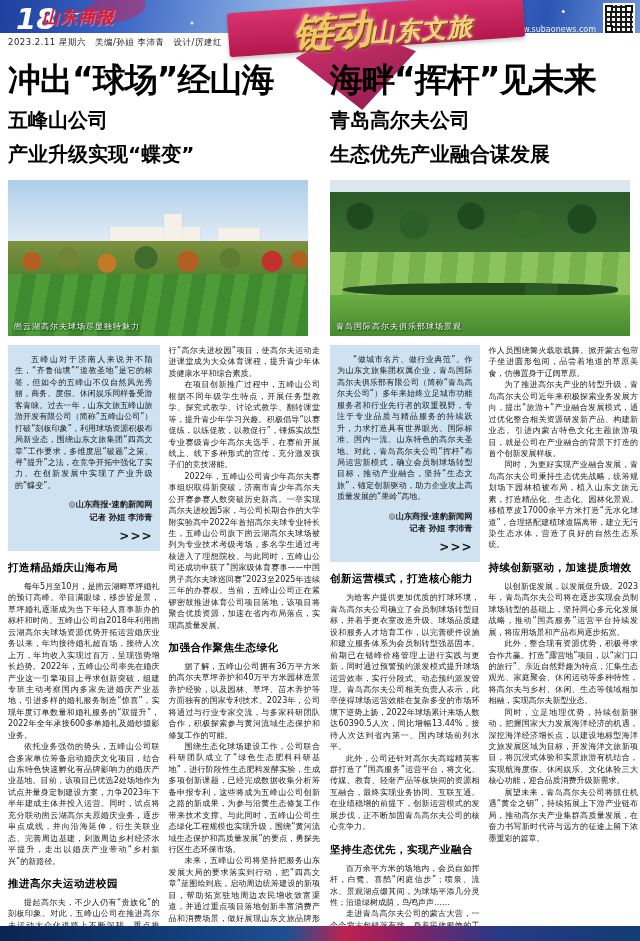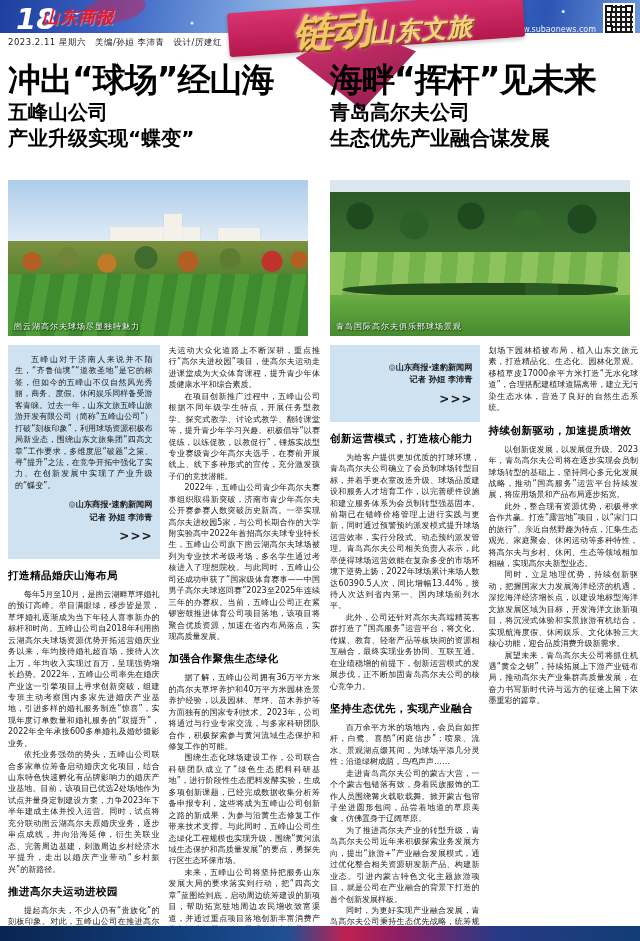--- a/index.html
+++ b/index.html
@@ -41,21 +41,21 @@
           white-space:nowrap;}
   .banner .b-main{font-size:40px;font-weight:900;font-style:italic;letter-spacing:-2px;
           color:#f3c765;text-shadow:1px 2px 0 #7a4a0c,0 0 4px rgba(255,255,255,.9);}
   .banner .b-sub{font-size:25px;font-weight:900;font-style:italic;letter-spacing:1px;
           color:#f6d27a;text-shadow:1px 1px 0 #7a4a0c,0 0 3px #fff;}
 
   
   .hl{position:absolute;top:62px;width:312px;}
   .hl-left{left:8px;} .hl-right{left:330px;}
   .hl h1{margin:0;font-size:33px;line-height:1.12;font-weight:900;letter-spacing:-1px;color:#000;}
-  .hl .deck{margin-top:0;font-size:20px;line-height:1.3;font-weight:600;color:#000;}
+  .hl .deck{margin-top:8px;font-size:20px;line-height:1.3;font-weight:600;color:#000;}
 
   
   .photo{position:absolute;top:180px;width:300px;height:156px;overflow:hidden;background:#0c4a6e;}
   .ph-left{left:8px;} .ph-right{left:330px;}
   .photo .caption{position:absolute;left:6px;bottom:4px;color:#fff;font-size:8px;
         text-shadow:0 0 2px rgba(0,60,0,.9),1px 1px 1px rgba(0,0,0,.6);letter-spacing:1px;}
   
   .ph-left .sky{position:absolute;inset:0;height:42%;background:linear-gradient(#aecdea,#e4eef7);}
   .ph-left .bldg{position:absolute;background:#f4f1ea;box-shadow:0 1px 1px rgba(0,0,0,.2);}
   .ph-left .b1{left:34%;top:30%;width:30%;height:9%;}
@@ -91,21 +91,21 @@
                  radial-gradient(circle at 45% 50%, #2c5a24 0 60%, transparent 61%),
                  radial-gradient(circle at 75% 50%, #234d1d 0 60%, transparent 61%),#2c5a24;}
   .ph-right .fore{position:absolute;left:0;top:74%;width:100%;height:26%;
       background:linear-gradient(#6aad43,#478a30);}
 
   
   .article{position:absolute;top:345px;height:592px;column-gap:9px;column-count:2;column-fill:auto;
            overflow:hidden;font-size:8px;line-height:1.43;color:#1a1a1a;text-align:justify;}
   .art-left{left:8px;width:312px;}
   .art-right{left:330px;width:308px;}
-  .intro-box{background:#cfe2f1;padding:9px 7px 14px;margin-bottom:7px;break-inside:avoid;}
+  .intro-box{background:#cfe2f1;padding:9px 7px 6px;margin-bottom:7px;break-inside:avoid;}
   .intro-box p{margin:0;text-indent:2em;}
   .byline{margin-top:7px;text-align:right;font-weight:bold;font-size:8.2px;line-height:1.5;}
   .more{margin-top:5px;text-align:right;font-weight:900;font-style:italic;font-size:12px;letter-spacing:1px;}
   .sec-title{font-size:10.5px;font-weight:900;margin:9px 0 6px;color:#000;text-indent:0;letter-spacing:.5px;}
   .article p.body{margin:0;text-indent:2em;}
 
   
   .bottom-strip{position:absolute;left:0;top:926px;width:640px;height:15px;
       background:linear-gradient(90deg,#0a2450 0%,#13407e 30%,#204f92 45%,#c02050 54%,#8e1f64 62%,#273a86 75%,#0e3succ 0,#123d74 100%);
       background:linear-gradient(90deg,#0a2450 0%,#13407e 30%,#204f92 45%,#c02050 54%,#8e1f64 62%,#273a86 78%,#123d74 100%);}
@@ -180,20 +180,21 @@
     <p class="body">在项目创新推广过程中，五峰山公司根据不同年级学生特点，开展任务型教学、探究式教学、讨论式教学、翻转课堂等，提升青少年学习兴趣。积极倡导“以赛促练，以练促教，以教促行”，锤炼实战型专业赛级青少年高尔夫选手，在赛前开展线上、线下多种形式的宣传，充分激发孩子们的竞技潜能。</p>
     <p class="body">2022年，五峰山公司青少年高尔夫赛事组织取得新突破，济南市青少年高尔夫公开赛参赛人数突破历史新高。一举实现高尔夫进校园5家，与公司长期合作的大学附实验高中2022年首招高尔夫球专业特长生，五峰山公司旗下崮云湖高尔夫球场被列为专业技术考级考场，多名学生通过考核进入了理想院校。与此同时，五峰山公司还成功申获了“国家级体育赛事——中国男子高尔夫球巡回赛”2023至2025年连续三年的办赛权。当前，五峰山公司正在紧锣密鼓推进体育公司项目落地，该项目将聚合优质资源，加速在省内布局落点，实现高质量发展。</p>
     <div class="sec-title">加强合作聚焦生态绿化</div>
     <p class="body">据了解，五峰山公司拥有36万平方米的高尔夫草坪养护和40万平方米园林造景养护经验，以及园林、草坪、苗木养护等方面独有的国家专利技术。2023年，公司将通过与行业专家交流，与多家科研团队合作，积极探索参与黄河流域生态保护和修复工作的可能。</p>
     <p class="body">围绕生态化球场建设工作，公司联合科研团队成立了“绿色生态肥料科研基地”，进行阶段性生态肥料发酵实验，生成多项创新课题，已经完成数据收集分析筹备申报专利，这些将成为五峰山公司创新之路的新成果，为参与沿黄生态修复工作带来技术支撑。与此同时，五峰山公司生态绿化工程规模也实现升级，围绕“黄河流域生态保护和高质量发展”的要点，勇探先行区生态环保市场。</p>
     <p class="body">未来，五峰山公司将坚持把服务山东发展大局的要求落实到行动，把“四高文章”蓝图绘到底，启动周边统筹建设的新项目，帮助拓宽驻地周边农民增收致富渠道，并通过重点项目落地创新丰富消费产品和消费场景，做好展现山东文旅品牌形象的“窗口”，擦亮泉城西南文旅项目的“名片”。</p>
   </div>
 
   <div class="article art-right">
     <div class="intro-box">
+      <p>“做城市名片、做行业典范”。作为山东文旅集团权属企业，青岛国际高尔夫俱乐部有限公司（简称“青岛高尔夫公司”）多年来始终立足城市功能服务者和行业先行者的双重视野，专注于专业品质与精品服务的持续跃升，力求打造具有世界眼光、国际标准、国内一流、山东特色的高尔夫圣地。对此，青岛高尔夫公司“挥杆”布局运营新模式，确立会员制球场转型目标，推动产业融合，坚持“生态文旅”，锚定创新驱动，助力企业攻上高质量发展的“果岭”高地。</p>
       <div class="byline">
         <div>◎山东商报·速豹新闻网</div>
         <div>记者 孙姮 李沛青</div>
       </div>
       <div class="more">&gt;&gt;&gt;</div>
     </div>
     <div class="sec-title">创新运营模式，打造核心能力</div>
     <p class="body">为给客户提供更加优质的打球环境，青岛高尔夫公司确立了会员制球场转型目标，并着手更衣室改造升级、球场品质建设和服务人才培育工作，以完善硬件设施和建立服务体系为会员制转型强基固本。前期已在错峰价格管理上进行实践与更新，同时通过预警预约派发模式提升球场运营效率，实行分段式、动态预约派发管理。青岛高尔夫公司相关负责人表示，此举使得球场运营效能在复杂多变的市场环境下逆势上扬，2022年球场累计来场人数达60390.5人次，同比增幅13.44%，接待人次达到省内第一、国内球场前列水平。</p>
     <p class="body">此外，公司还针对高尔夫高端精英客群打造了“国高服务”运营平台，将文化、传媒、教育、轻奢产品等板块间的资源相互融合，最终实现业务协同、互联互通。在业绩稳增的前提下，创新运营模式的发展步伐，正不断加固青岛高尔夫公司的核心竞争力。</p>
     <div class="sec-title">坚持生态优先，实现产业融合</div>

